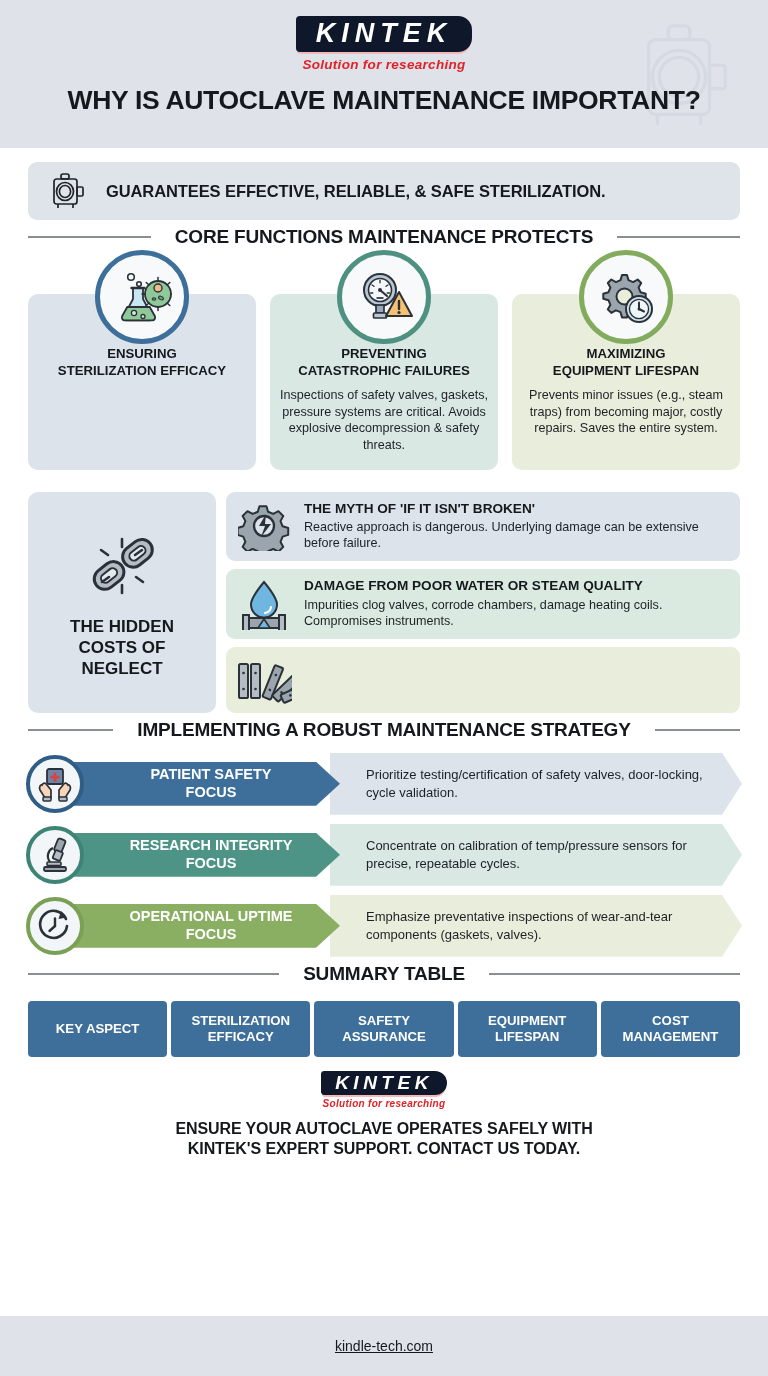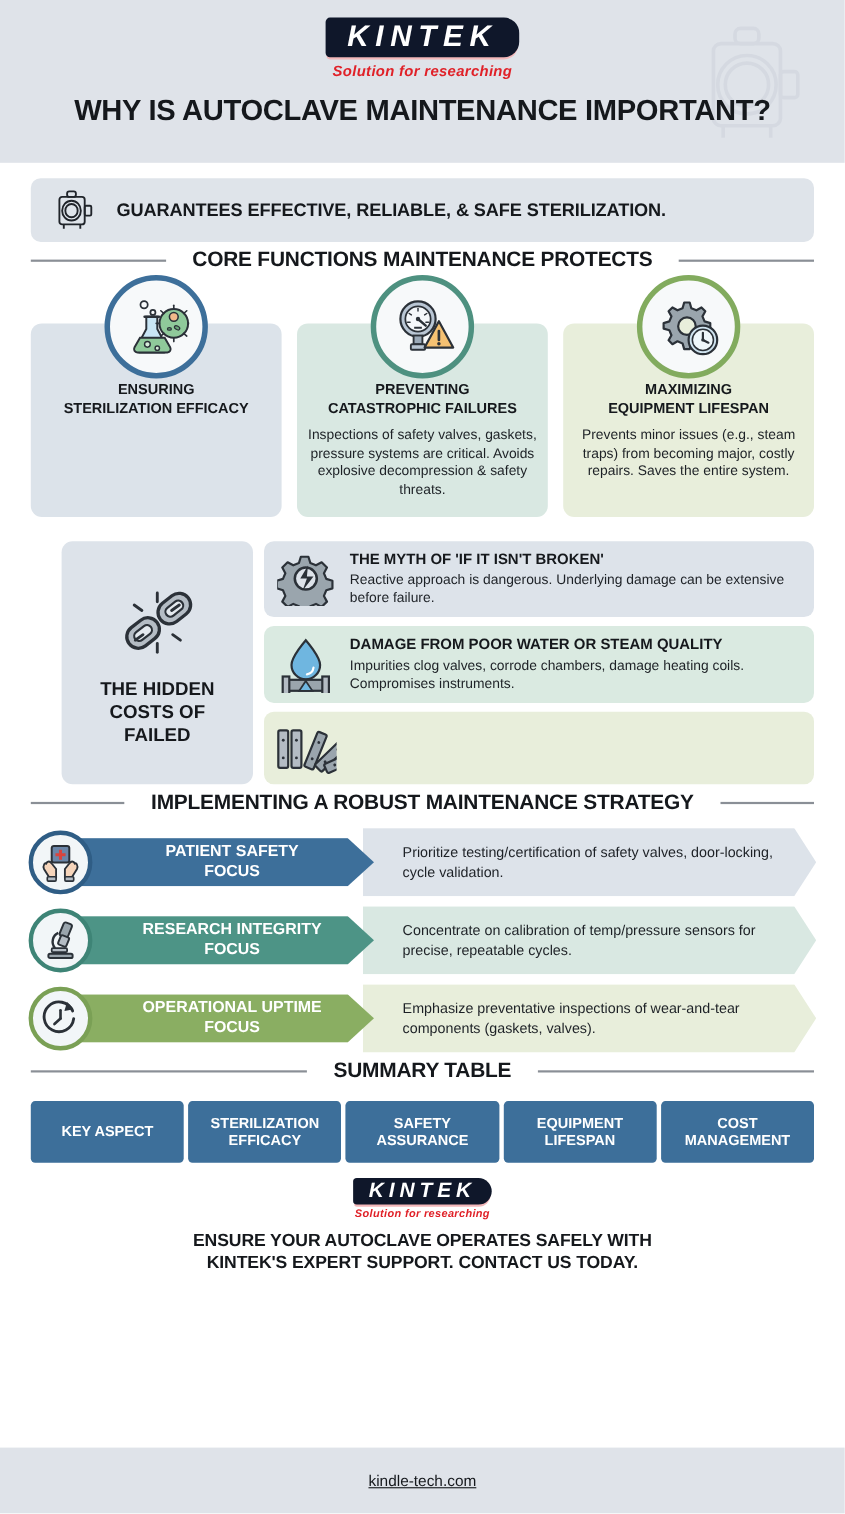--- a/index.html
+++ b/index.html
@@ -151,29 +151,28 @@
 
   
   .hidden-wrap {
     display: flex;
     gap: 10px;
     padding: 0 28px;
     margin-top: 22px;
     align-items: stretch;
   }
   .hidden-left {
-    width: 174px;
+    width: 188px;
     background: #dde3ea;
     border-radius: 10px;
     display: flex;
     flex-direction: column;
     align-items: center;
     justify-content: center;
     padding: 12px;
-    margin-left: 28px;
   }
   .hidden-left-title {
     font-size: 17px;
     font-weight: bold;
     color: #15181c;
     text-align: center;
     line-height: 1.22;
     margin-top: 10px;
   }
   .hidden-right { flex: 1; display: flex; flex-direction: column; gap: 8px; }
@@ -438,21 +437,21 @@
         <line x1="57" y1="30" x2="64" y2="25"></line>
         <line x1="31" y1="52" x2="24" y2="57"></line>
         <line x1="44" y1="60" x2="44" y2="68"></line>
         <line x1="58" y1="52" x2="65" y2="57"></line>
         <line x1="30" y1="30" x2="23" y2="25"></line>
       </g>
     </svg>
     <div class="hidden-left-title">
       <span>THE HIDDEN</span><br>
       <span>COSTS OF</span><br>
-      <span>FAILED</span>
+      <span>NEGLECT</span>
     </div>
   </div>
 
   <div class="hidden-right">
 
     <div class="hcost-row" style="background:#dde3ea">
       <div class="hcost-icon">
         <svg width="52" height="50" viewBox="0 0 52 50">
           <path d="M22 3 l8 0 2 6.5 6 2.5 6-3.2 5.6 5.6 -3.2 6 2.5 6 6.5 2 0 8 -6.5 2 -2.5 6 3.2 6 -5.6 5.6 -6-3.2 -6 2.5 -2 6.5 -8 0 -2-6.5 -6-2.5 -6 3.2 -5.6-5.6 3.2-6 -2.5-6 -6.5-2 0-8 6.5-2 2.5-6 -3.2-6 5.6-5.6 6 3.2 6-2.5 z" transform="scale(0.86) translate(3,3)" fill="#9aa5ad" stroke="#2b3138" stroke-width="2.3" stroke-linejoin="round"></path>
           <circle cx="26" cy="25" r="10" fill="#dde3ea" stroke="#2b3138" stroke-width="2.3"></circle>

